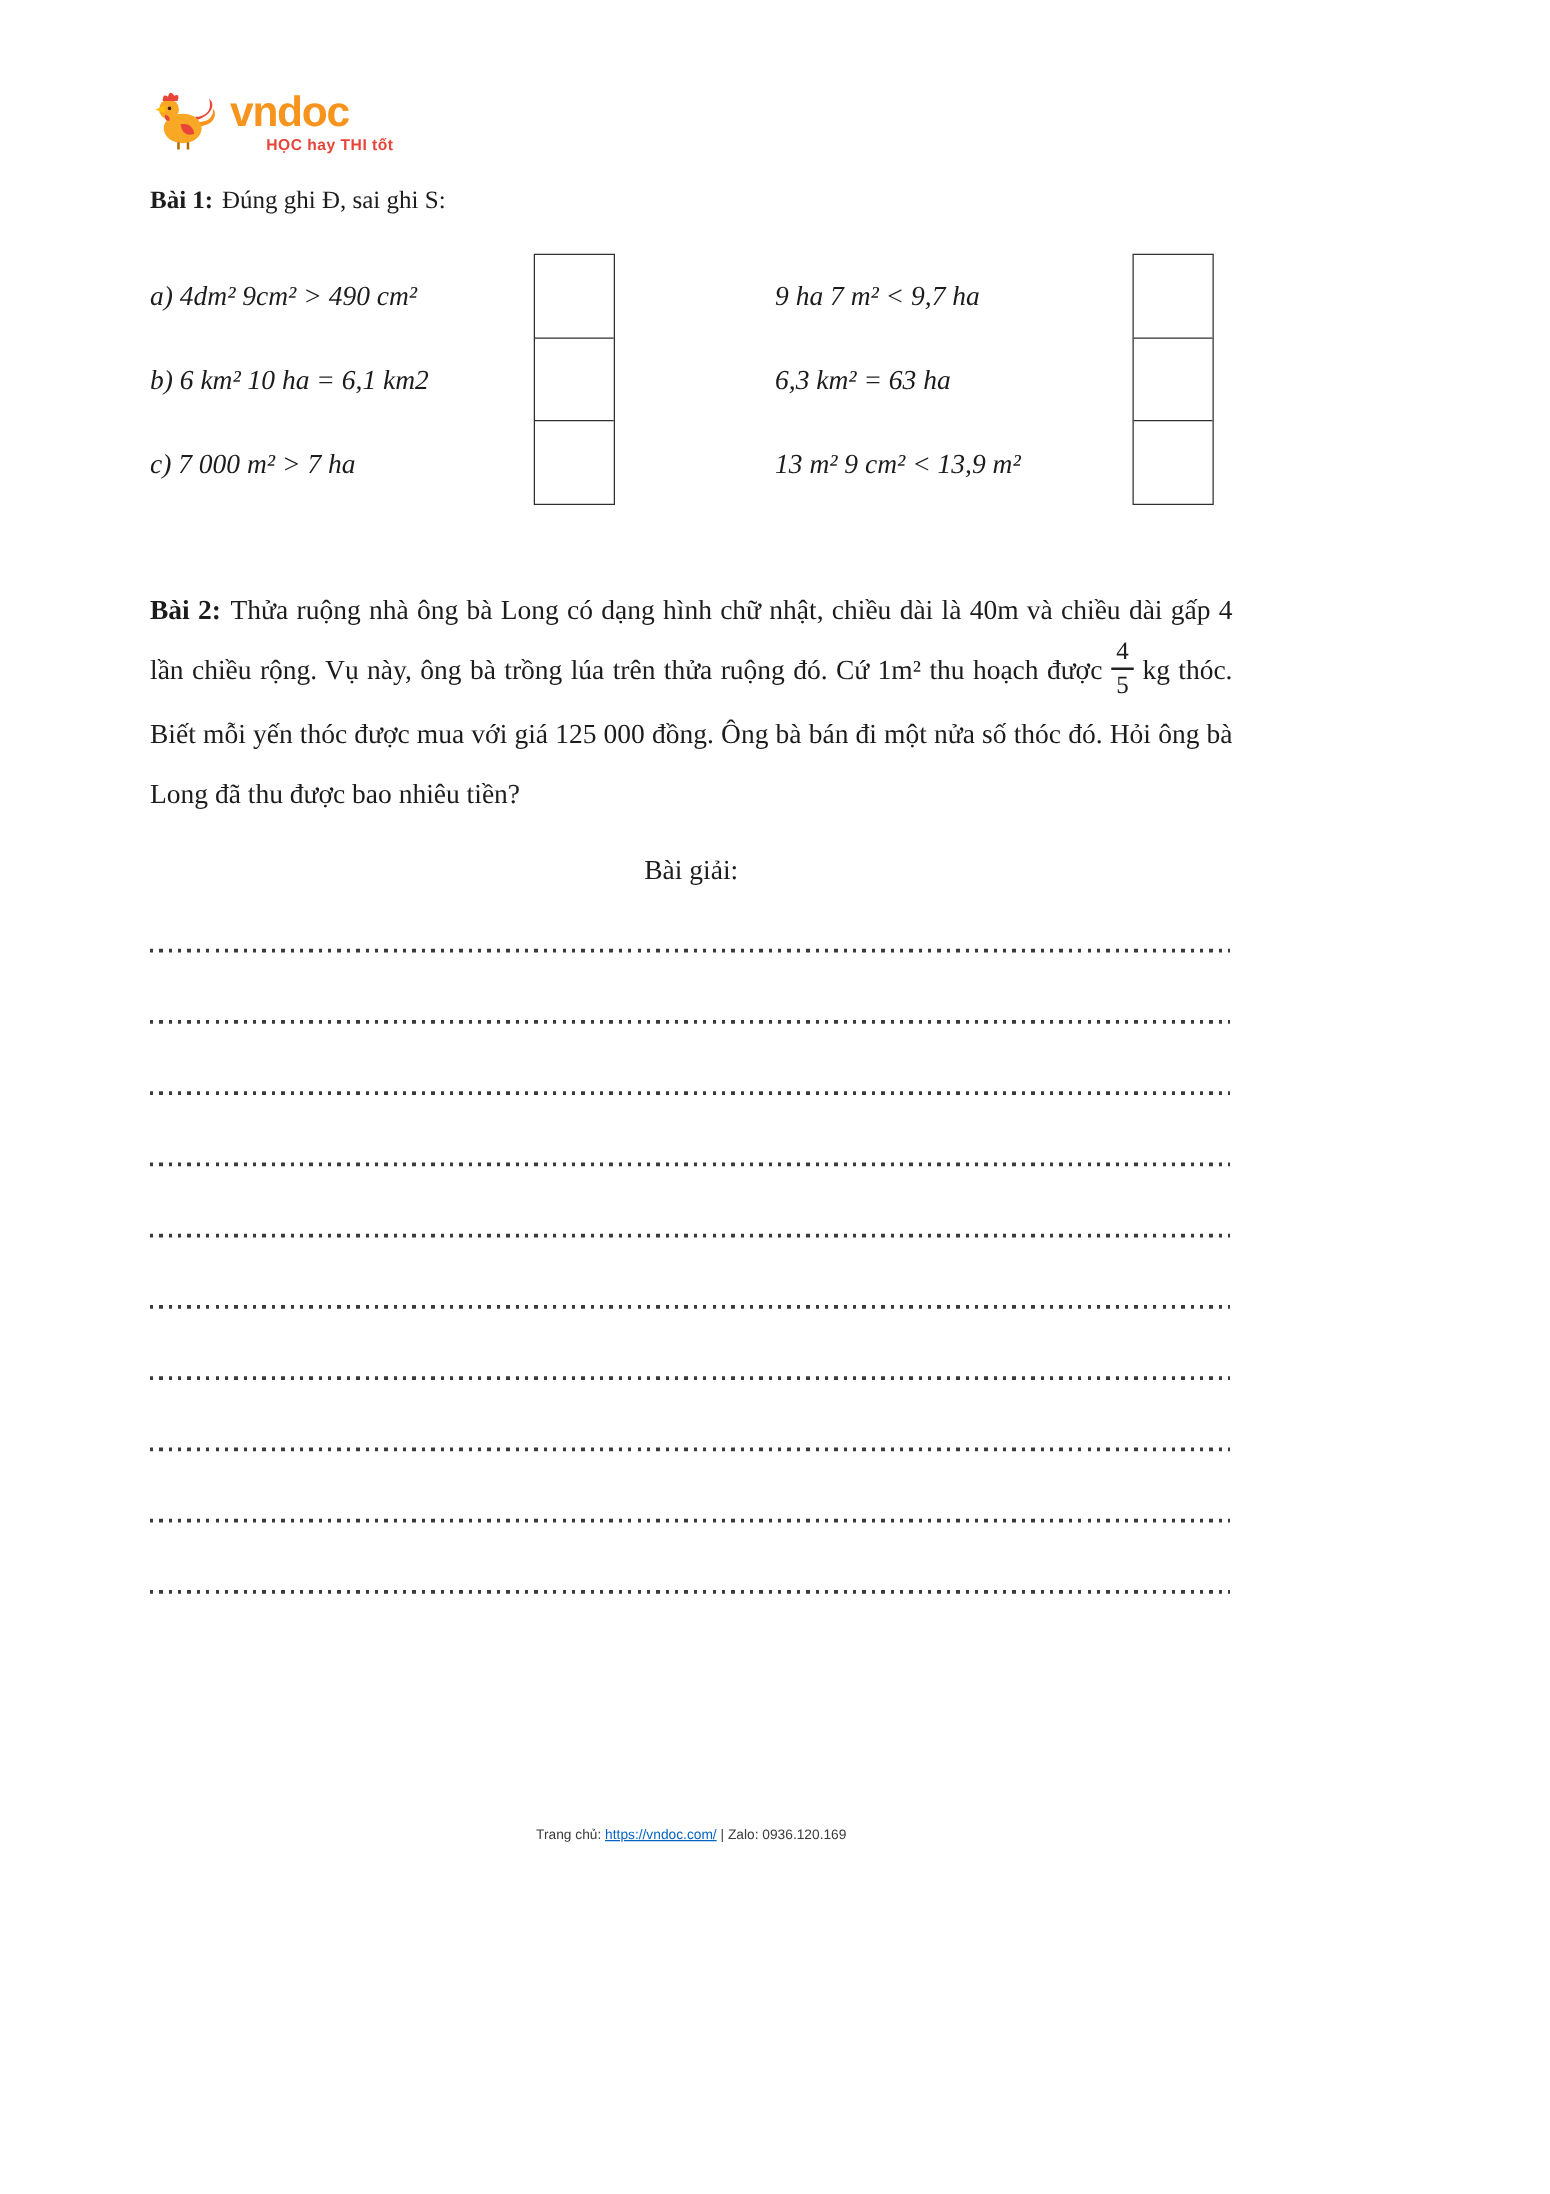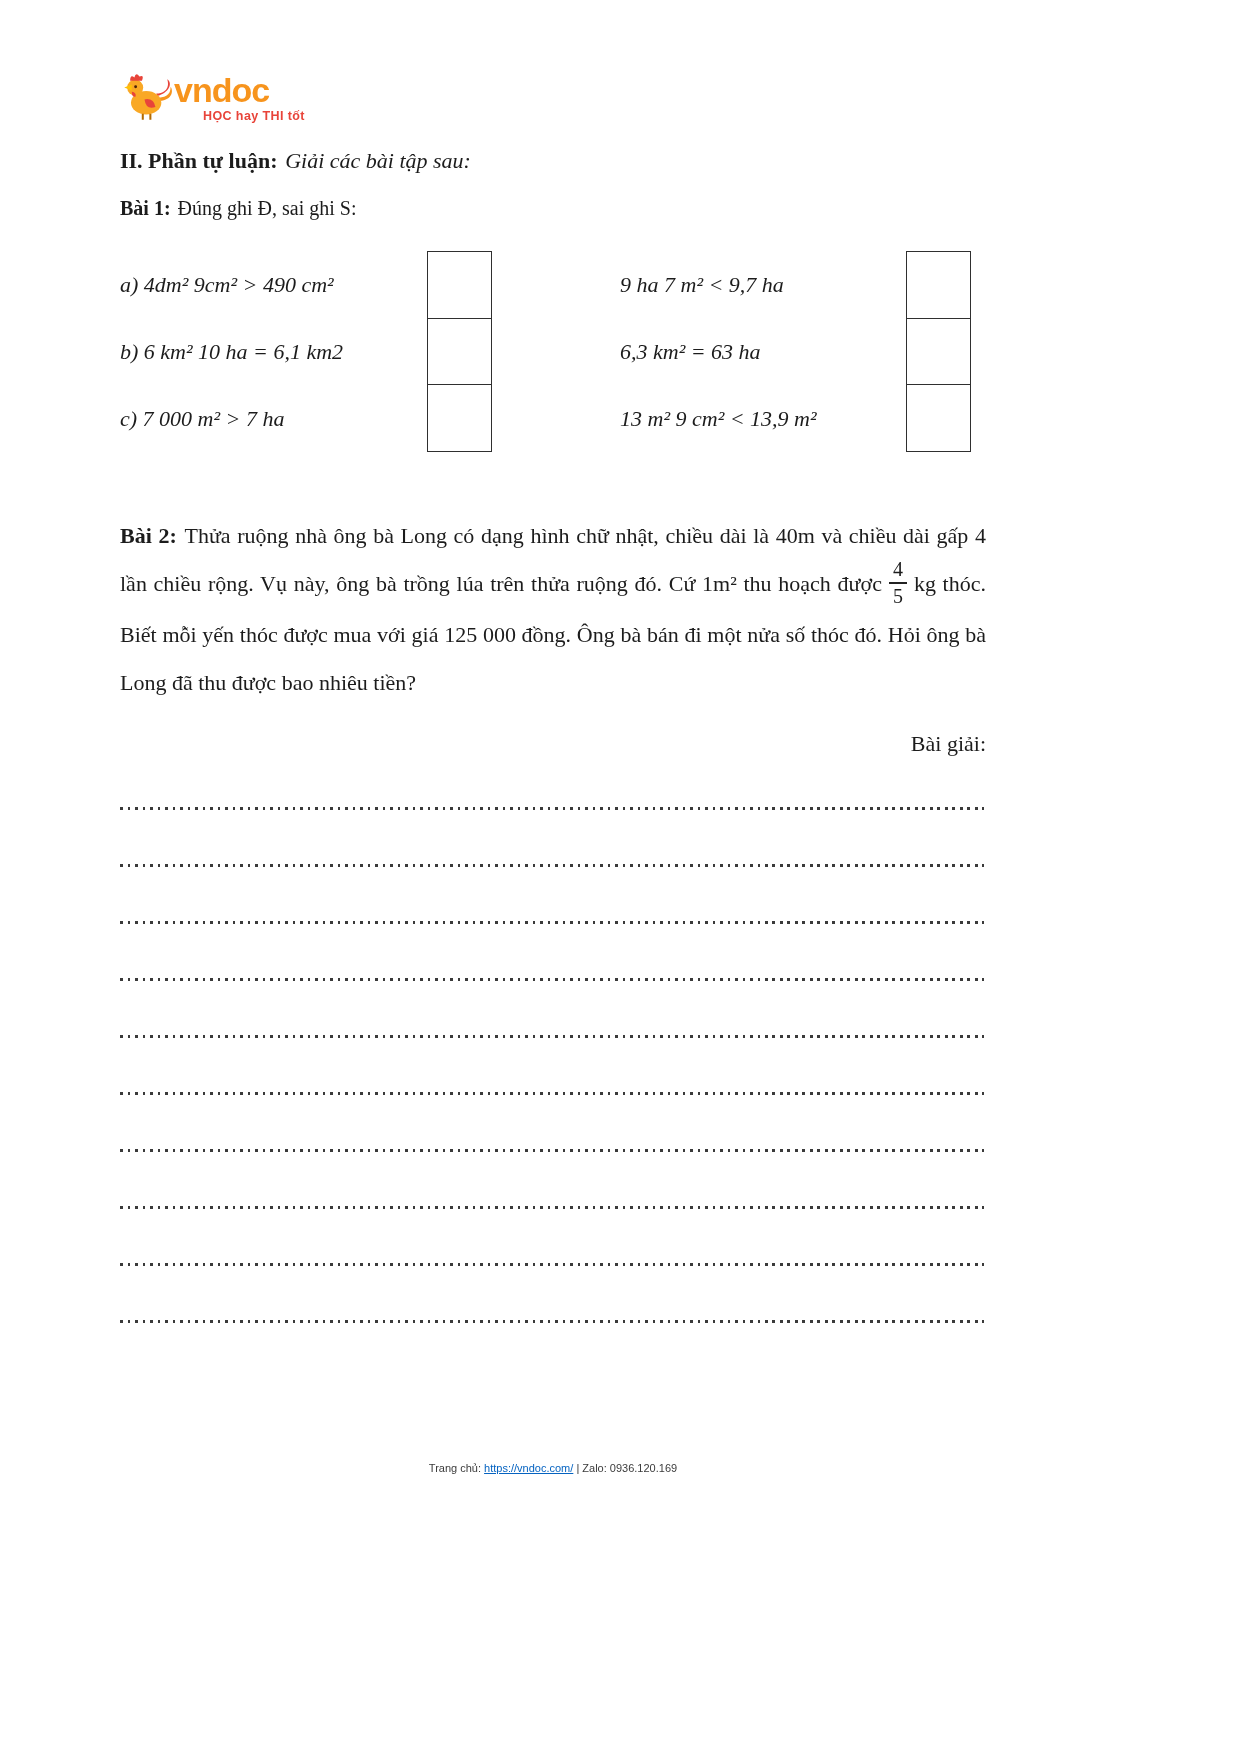--- a/index.html
+++ b/index.html
@@ -8,21 +8,21 @@
     position:relative;
     width:1240px; height:1755px;
     background:#ffffff;
     font-family:"Liberation Serif","DejaVu Serif",serif;
     color:#1c1c1c;
     overflow:hidden;
   }
   .content { position:absolute; left:120px; top:68px; width:866px; }
 
   
-  .logo { display:flex; align-items:center; height:60px; }
+  .logo { display:flex; align-items:center; gap:10px; height:60px; }
   .logo-text { display:flex; flex-direction:column; font-family:"Liberation Sans",sans-serif; }
   .brand { font-size:34px; font-weight:800; color:#f7941d; letter-spacing:-1px; line-height:1; }
   .tagline { font-size:12.5px; font-weight:700; color:#e8443a; letter-spacing:0.4px; margin-top:2px;padding-left:29px; }
 
   
   .section-head { margin-top:18px; font-size:22px; line-height:30px; }
   .lbl { font-weight:bold; margin-right:0.35em; }
   .ital { font-style:italic; }
   .bai1-head { margin-top:17px; font-size:20px; line-height:30px; }
 
@@ -51,21 +51,21 @@
   }
   .frac {
     display:inline-flex; flex-direction:column;
     vertical-align:middle; text-align:center;
     line-height:1.15; font-size:20px;
     margin:0 7px; position:relative; top:-3px;
   }
   .frac .num { border-bottom:2px solid #222; padding:0 4px 1px; }
   .frac .den { padding-top:1px; }
 
-  .solution-title { margin-top:22px; text-align:right; font-size:22px; line-height:30px; }
+  .solution-title { margin-top:22px; text-align:center; font-size:22px; line-height:30px; }
 
   
   .answer-lines { margin-top:8px; }
   .answer-line { height:57px; position:relative; }
   .answer-line::after {
     content:"";
     position:absolute; left:0; right:2px; bottom:14px; height:2.6px;
     background:repeating-linear-gradient(90deg,#3a3a3a 0 2.6px,transparent 2.6px 7.5px);
   }
 
@@ -98,23 +98,20 @@
           <circle cx="18.5" cy="21" r="1.7" fill="#4a2107"></circle>
           <path d="M27 53 l0 7 M36 53 l0 7" stroke="#b26a00" stroke-width="2.4" fill="none"></path>
         </svg>
       </span>
       <span class="logo-text">
         <span class="brand" style="color: rgb(247, 148, 29);">vndoc</span>
         <span class="tagline" style="color: rgb(232, 68, 58);">HỌC hay THI tốt</span>
       </span>
     </div>
 
-    <div class="section-head">
-      <span class="lbl">II. Phần tự luận:</span><span class="ital">Giải các bài tập sau:</span>
-    </div>
 
     <div class="bai1-head">
       <span class="lbl">Bài 1:</span><span>Đúng ghi Đ, sai ghi S:</span>
     </div>
 
     <div class="ex1-grid">
       <div class="t c1 r1">a) 4dm² 9cm² &gt; 490 cm²</div>
       <div class="t c1 r2">b) 6 km² 10 ha = 6,1 km2</div>
       <div class="t c1 r3">c) 7 000 m² &gt; 7 ha</div>
 

